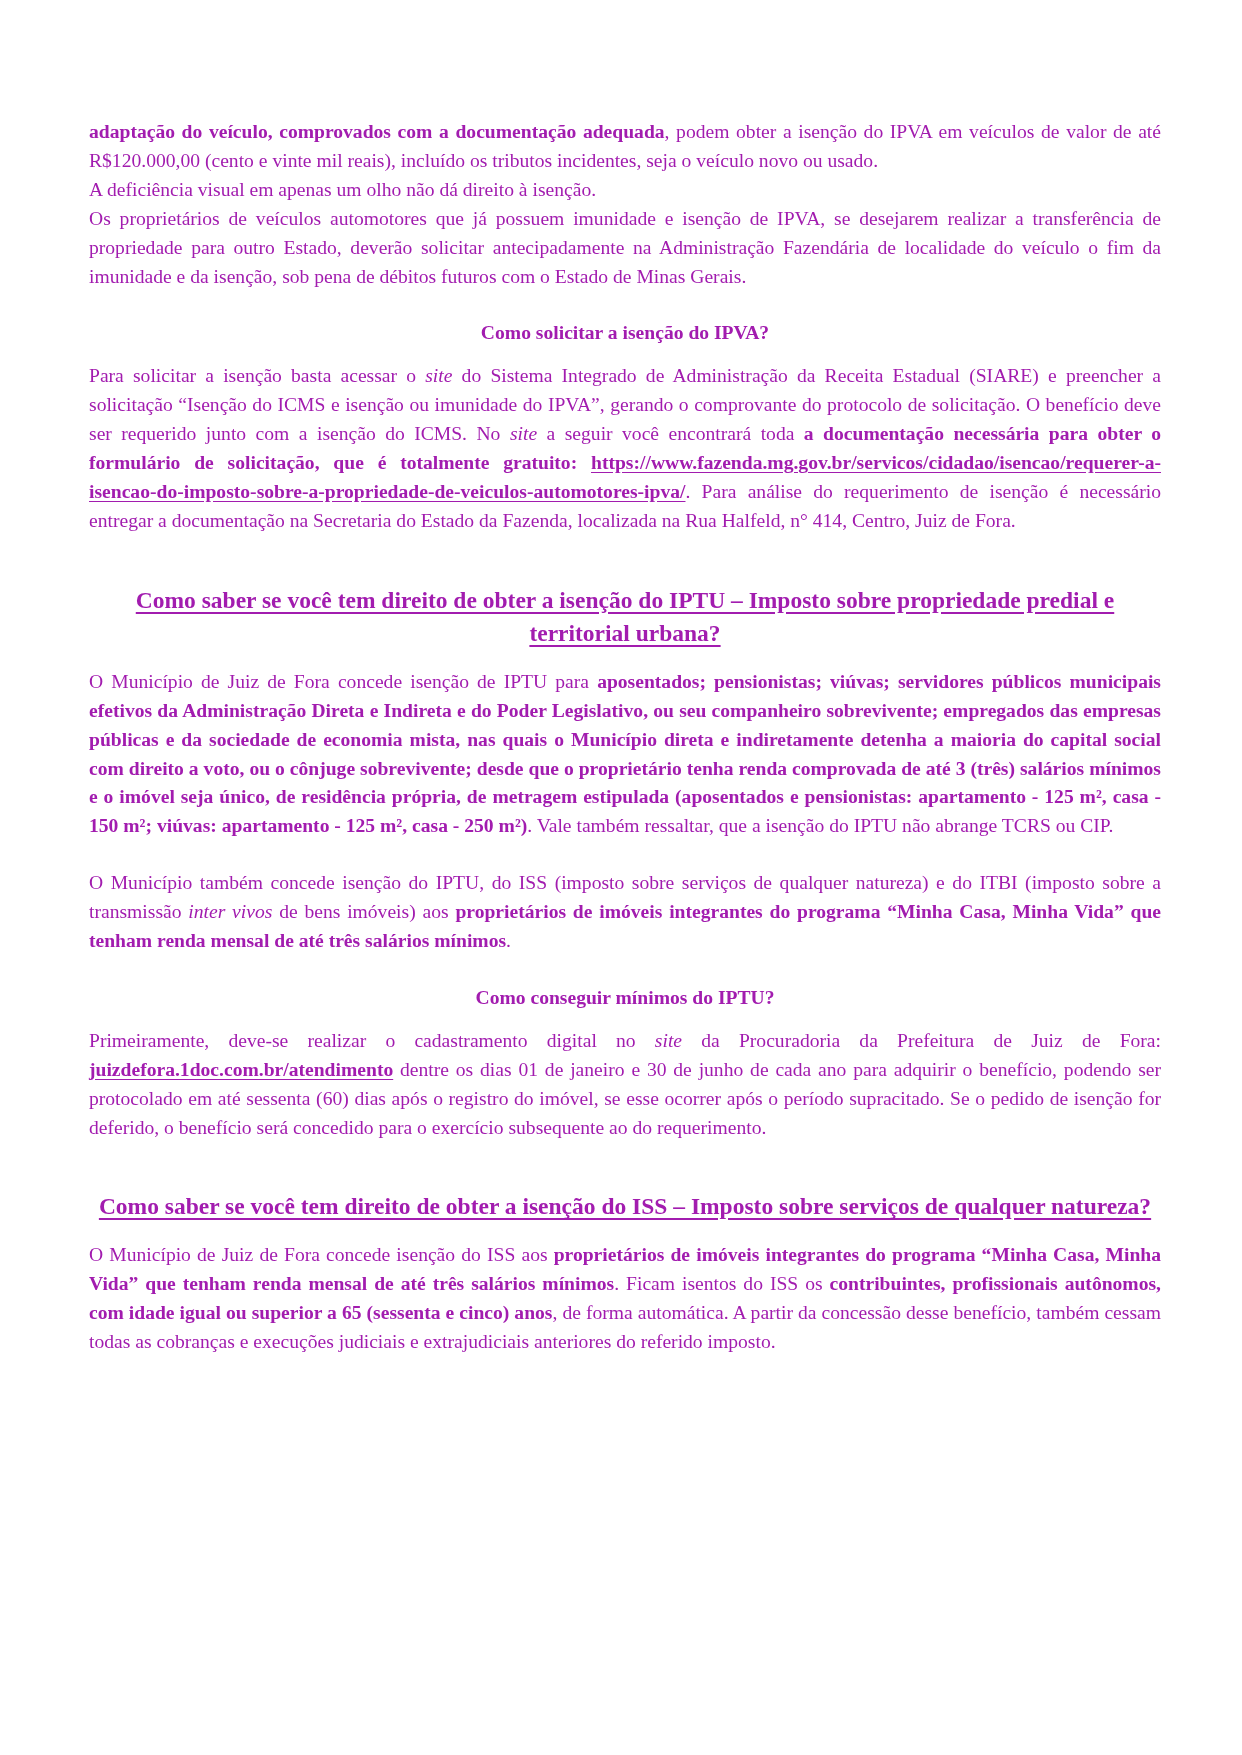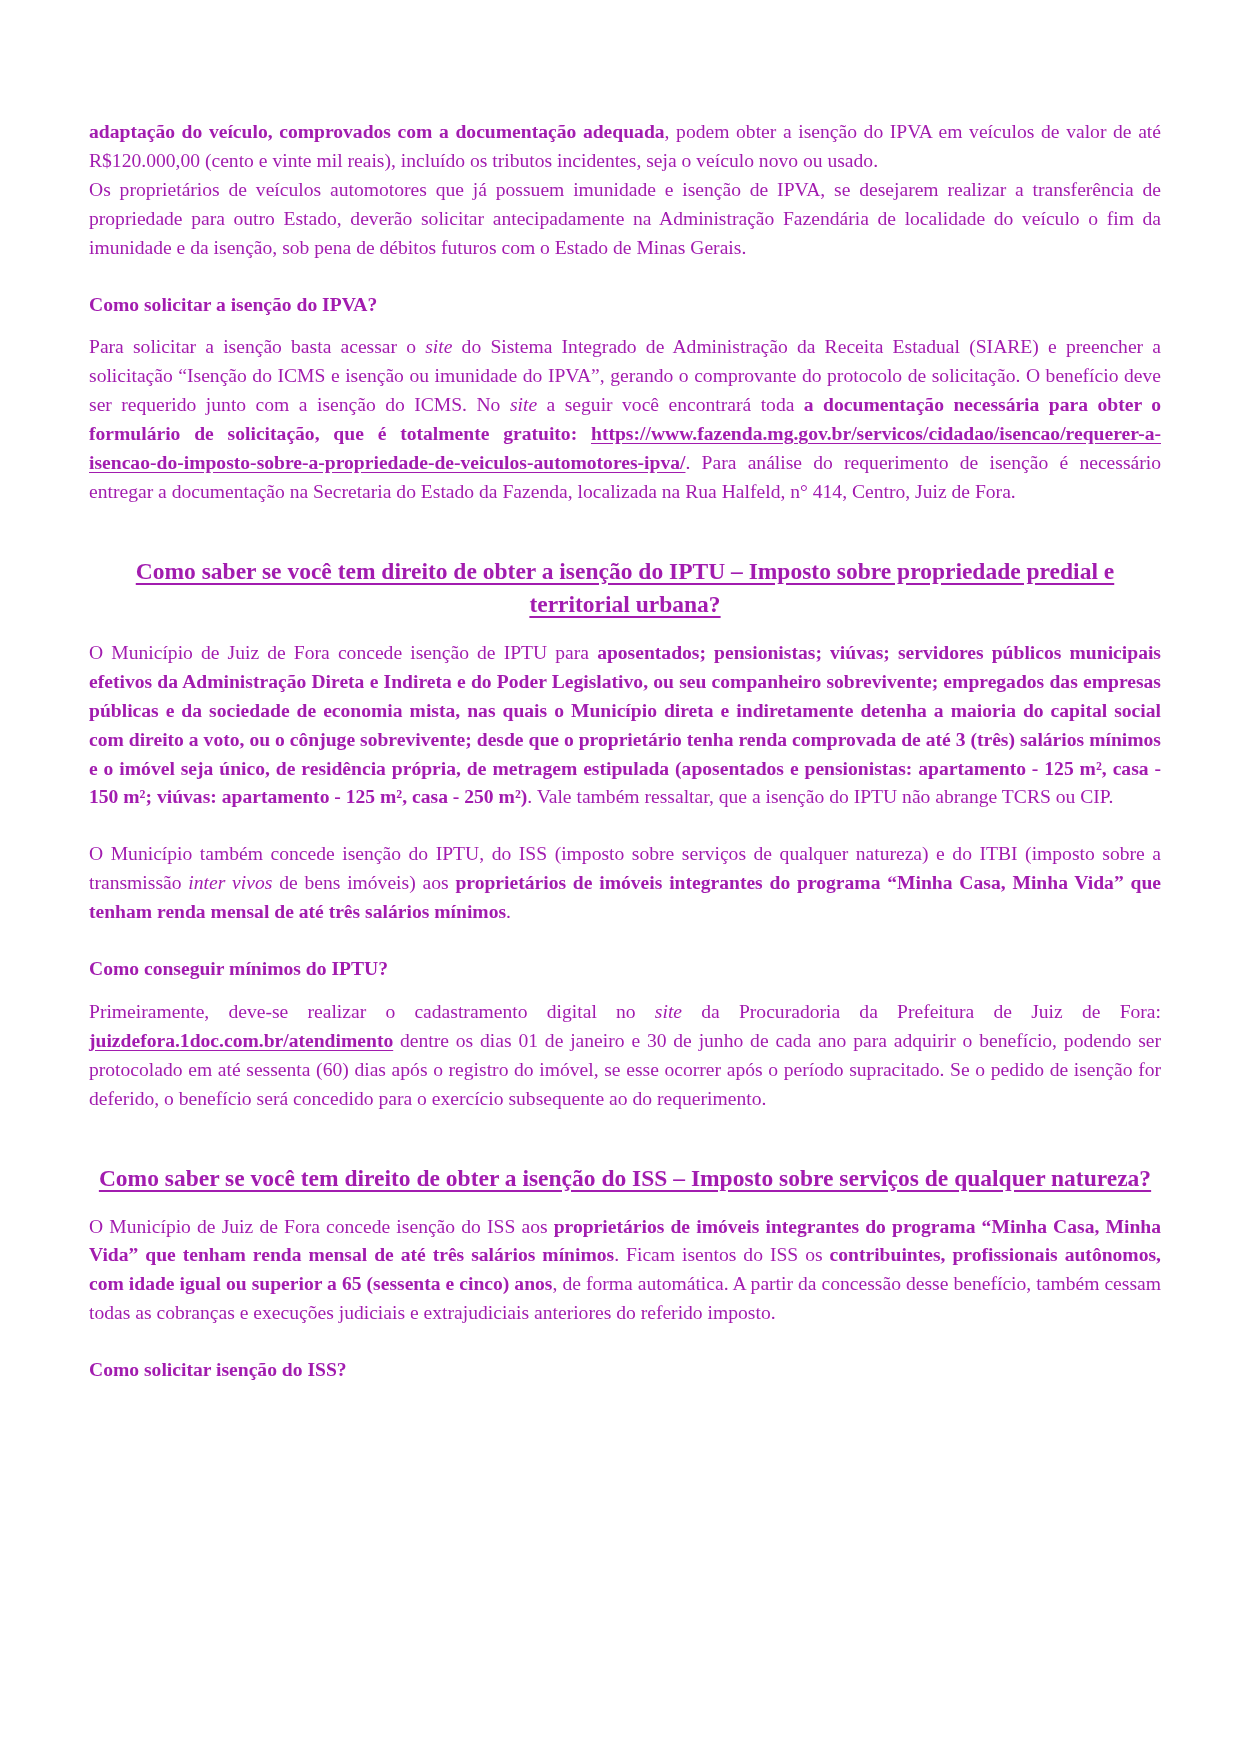--- a/index.html
+++ b/index.html
@@ -6,35 +6,36 @@
   body { width: 1242px; height: 1755px; position: relative; overflow: hidden; }
   .page {
     position: absolute; left: 89px; top: 118px; width: 1072px;
     font-family: Liberation Serif, serif;
     font-size: 19.6px; line-height: 28.9px; color: #a21caf;
   }
   .p { text-align: justify; margin: 0; }
   .p .seg-b { font-weight: bold; }
   .p .seg-i { font-style: italic; }
   .p .seg-link { font-weight: bold; text-decoration: underline; text-underline-offset: 3px; }
-  .sub-h { text-align: left; font-weight: bold; margin: 0; }
+  .sub-h { text-align: center; font-weight: bold; margin: 0; }
   .main-h {
     text-align: center; font-weight: bold; font-size: 23.5px; line-height: 33px;
     text-decoration: underline; text-underline-offset: 4px; margin: 4px;
   }
   .gap-sm { height: 14px; }
   .gap-md { height: 28px; }
   .gap-lg { height: 44px; }
 </style>
 </head>
 <body>
 
 <div class="page">
 
   <p class="p"><span class="seg-b">adaptação do veículo, comprovados com a documentação adequada</span><span>, podem obter a isenção do IPVA em veículos de valor de até R$120.000,00 (cento e vinte mil reais), incluído os tributos incidentes, seja o veículo novo ou usado.</span></p>
+  <p class="p">A deficiência visual em apenas um olho não dá direito à isenção.</p>
   <p class="p">Os proprietários de veículos automotores que já possuem imunidade e isenção de IPVA, se desejarem realizar a transferência de propriedade para outro Estado, deverão solicitar antecipadamente na Administração Fazendária de localidade do veículo o fim da imunidade e da isenção, sob pena de débitos futuros com o Estado de Minas Gerais.</p>
 
   <div class="gap-md"></div>
   <p class="sub-h">Como solicitar a isenção do IPVA?</p>
   <div class="gap-sm"></div>
   <p class="p"><span>Para solicitar a isenção basta acessar o </span><span class="seg-i">site</span><span> do Sistema Integrado de Administração da Receita Estadual (SIARE) e preencher a solicitação “Isenção do ICMS e isenção ou imunidade do IPVA”, gerando o comprovante do protocolo de solicitação. O benefício deve ser requerido junto com a isenção do ICMS. No </span><span class="seg-i">site</span><span> a seguir você encontrará toda </span><span class="seg-b">a documentação necessária para obter o formulário de solicitação, que é totalmente gratuito: </span><a class="seg-link">https://www.fazenda.mg.gov.br/servicos/cidadao/isencao/requerer-a-isencao-do-imposto-sobre-a-propriedade-de-veiculos-automotores-ipva/</a><span>. Para análise do requerimento de isenção é necessário entregar a documentação na Secretaria do Estado da Fazenda, localizada na Rua Halfeld, n° 414, Centro, Juiz de Fora.</span></p>
 
   <div class="gap-lg"></div>
   <h2 class="main-h">Como saber se você tem direito de obter a isenção do IPTU – Imposto sobre propriedade predial e territorial urbana?</h2>
   <div class="gap-sm"></div>
@@ -44,15 +45,14 @@
   <div class="gap-md"></div>
   <p class="sub-h">Como conseguir mínimos do IPTU?</p>
   <div class="gap-sm"></div>
   <p class="p"><span>Primeiramente, deve-se realizar o cadastramento digital no </span><span class="seg-i">site</span><span> da Procuradoria da Prefeitura de Juiz de Fora: </span><a class="seg-link">juizdefora.1doc.com.br/atendimento</a><span> dentre os dias 01 de janeiro e 30 de junho de cada ano para adquirir o benefício, podendo ser protocolado em até sessenta (60) dias após o registro do imóvel, se esse ocorrer após o período supracitado. Se o pedido de isenção for deferido, o benefício será concedido para o exercício subsequente ao do requerimento.</span></p>
 
   <div class="gap-lg"></div>
   <h2 class="main-h">Como saber se você tem direito de obter a isenção do ISS – Imposto sobre serviços de qualquer natureza?</h2>
   <div class="gap-sm"></div>
   <p class="p"><span>O Município de Juiz de Fora concede isenção do ISS aos </span><span class="seg-b">proprietários de imóveis integrantes do programa “Minha Casa, Minha Vida” que tenham renda mensal de até três salários mínimos</span><span>. Ficam isentos do ISS os </span><span class="seg-b">contribuintes, profissionais autônomos, com idade igual ou superior a 65 (sessenta e cinco) anos</span><span>, de forma automática. A partir da concessão desse benefício, também cessam todas as cobranças e execuções judiciais e extrajudiciais anteriores do referido imposto.</span></p>
   <div class="gap-md"></div>
-  <p class="sub-h">Como solicitar isenção do ISS?</p>
 
 </div>
 
 </body></html>

